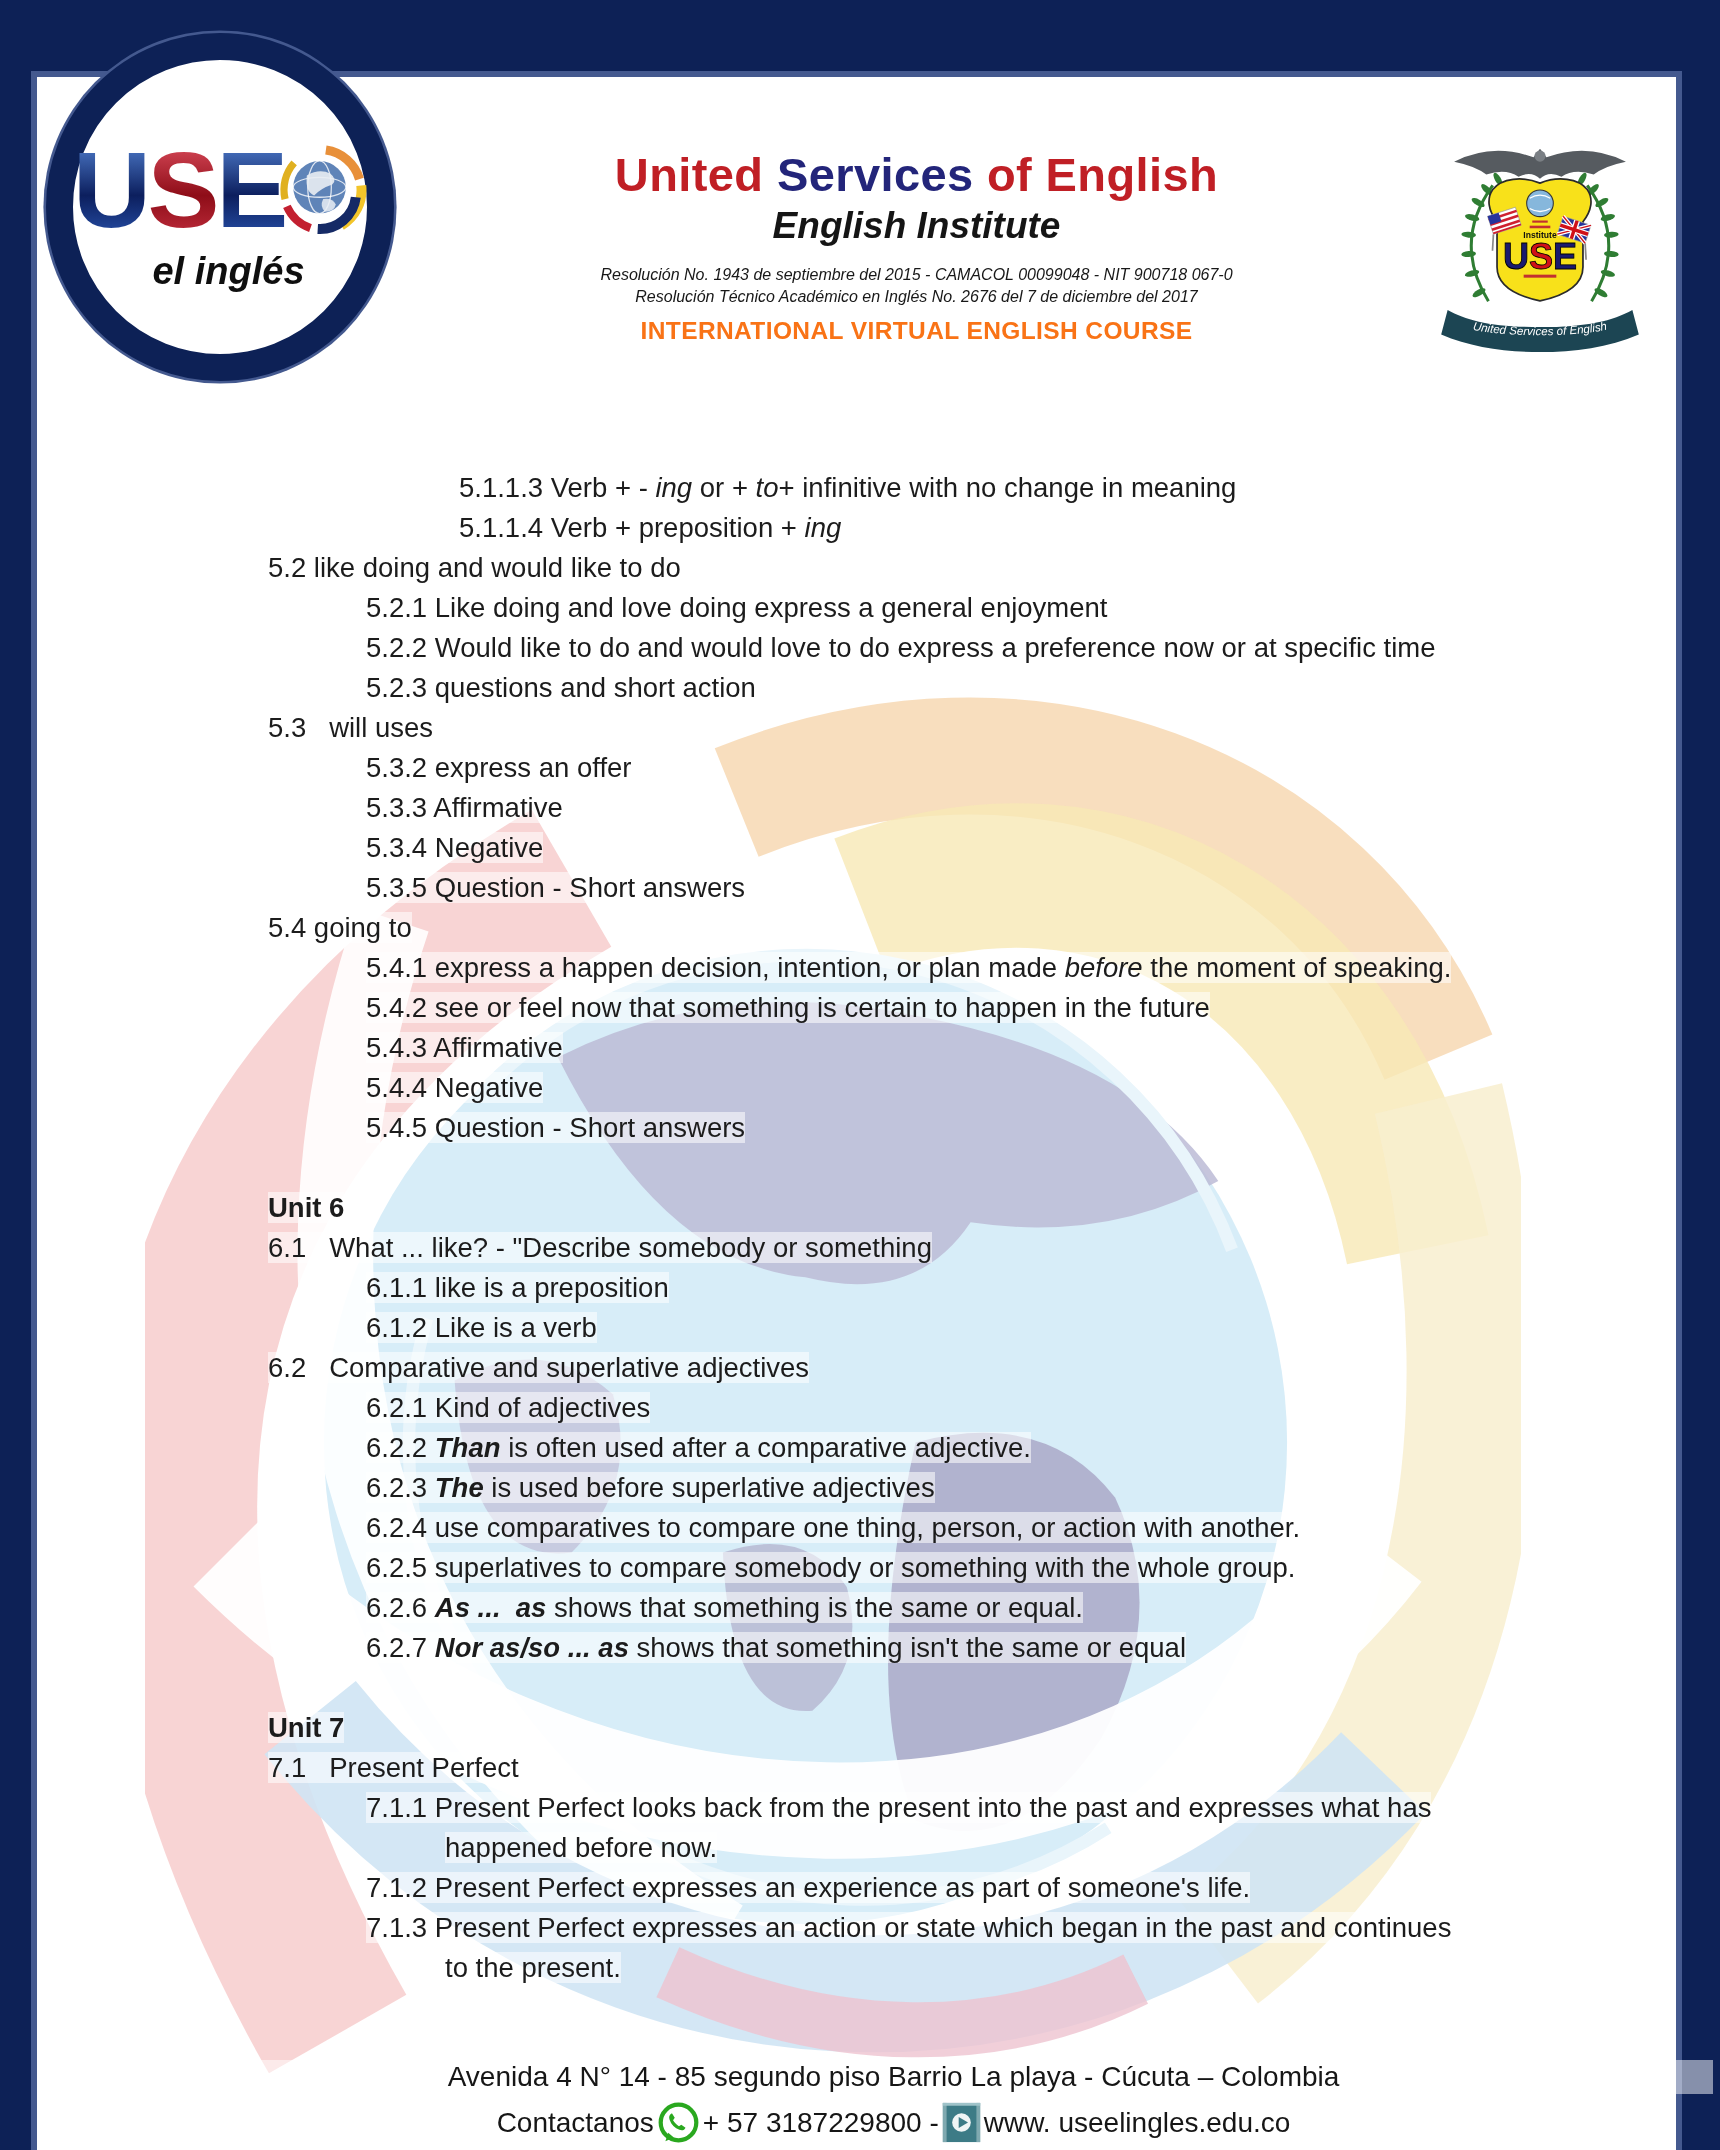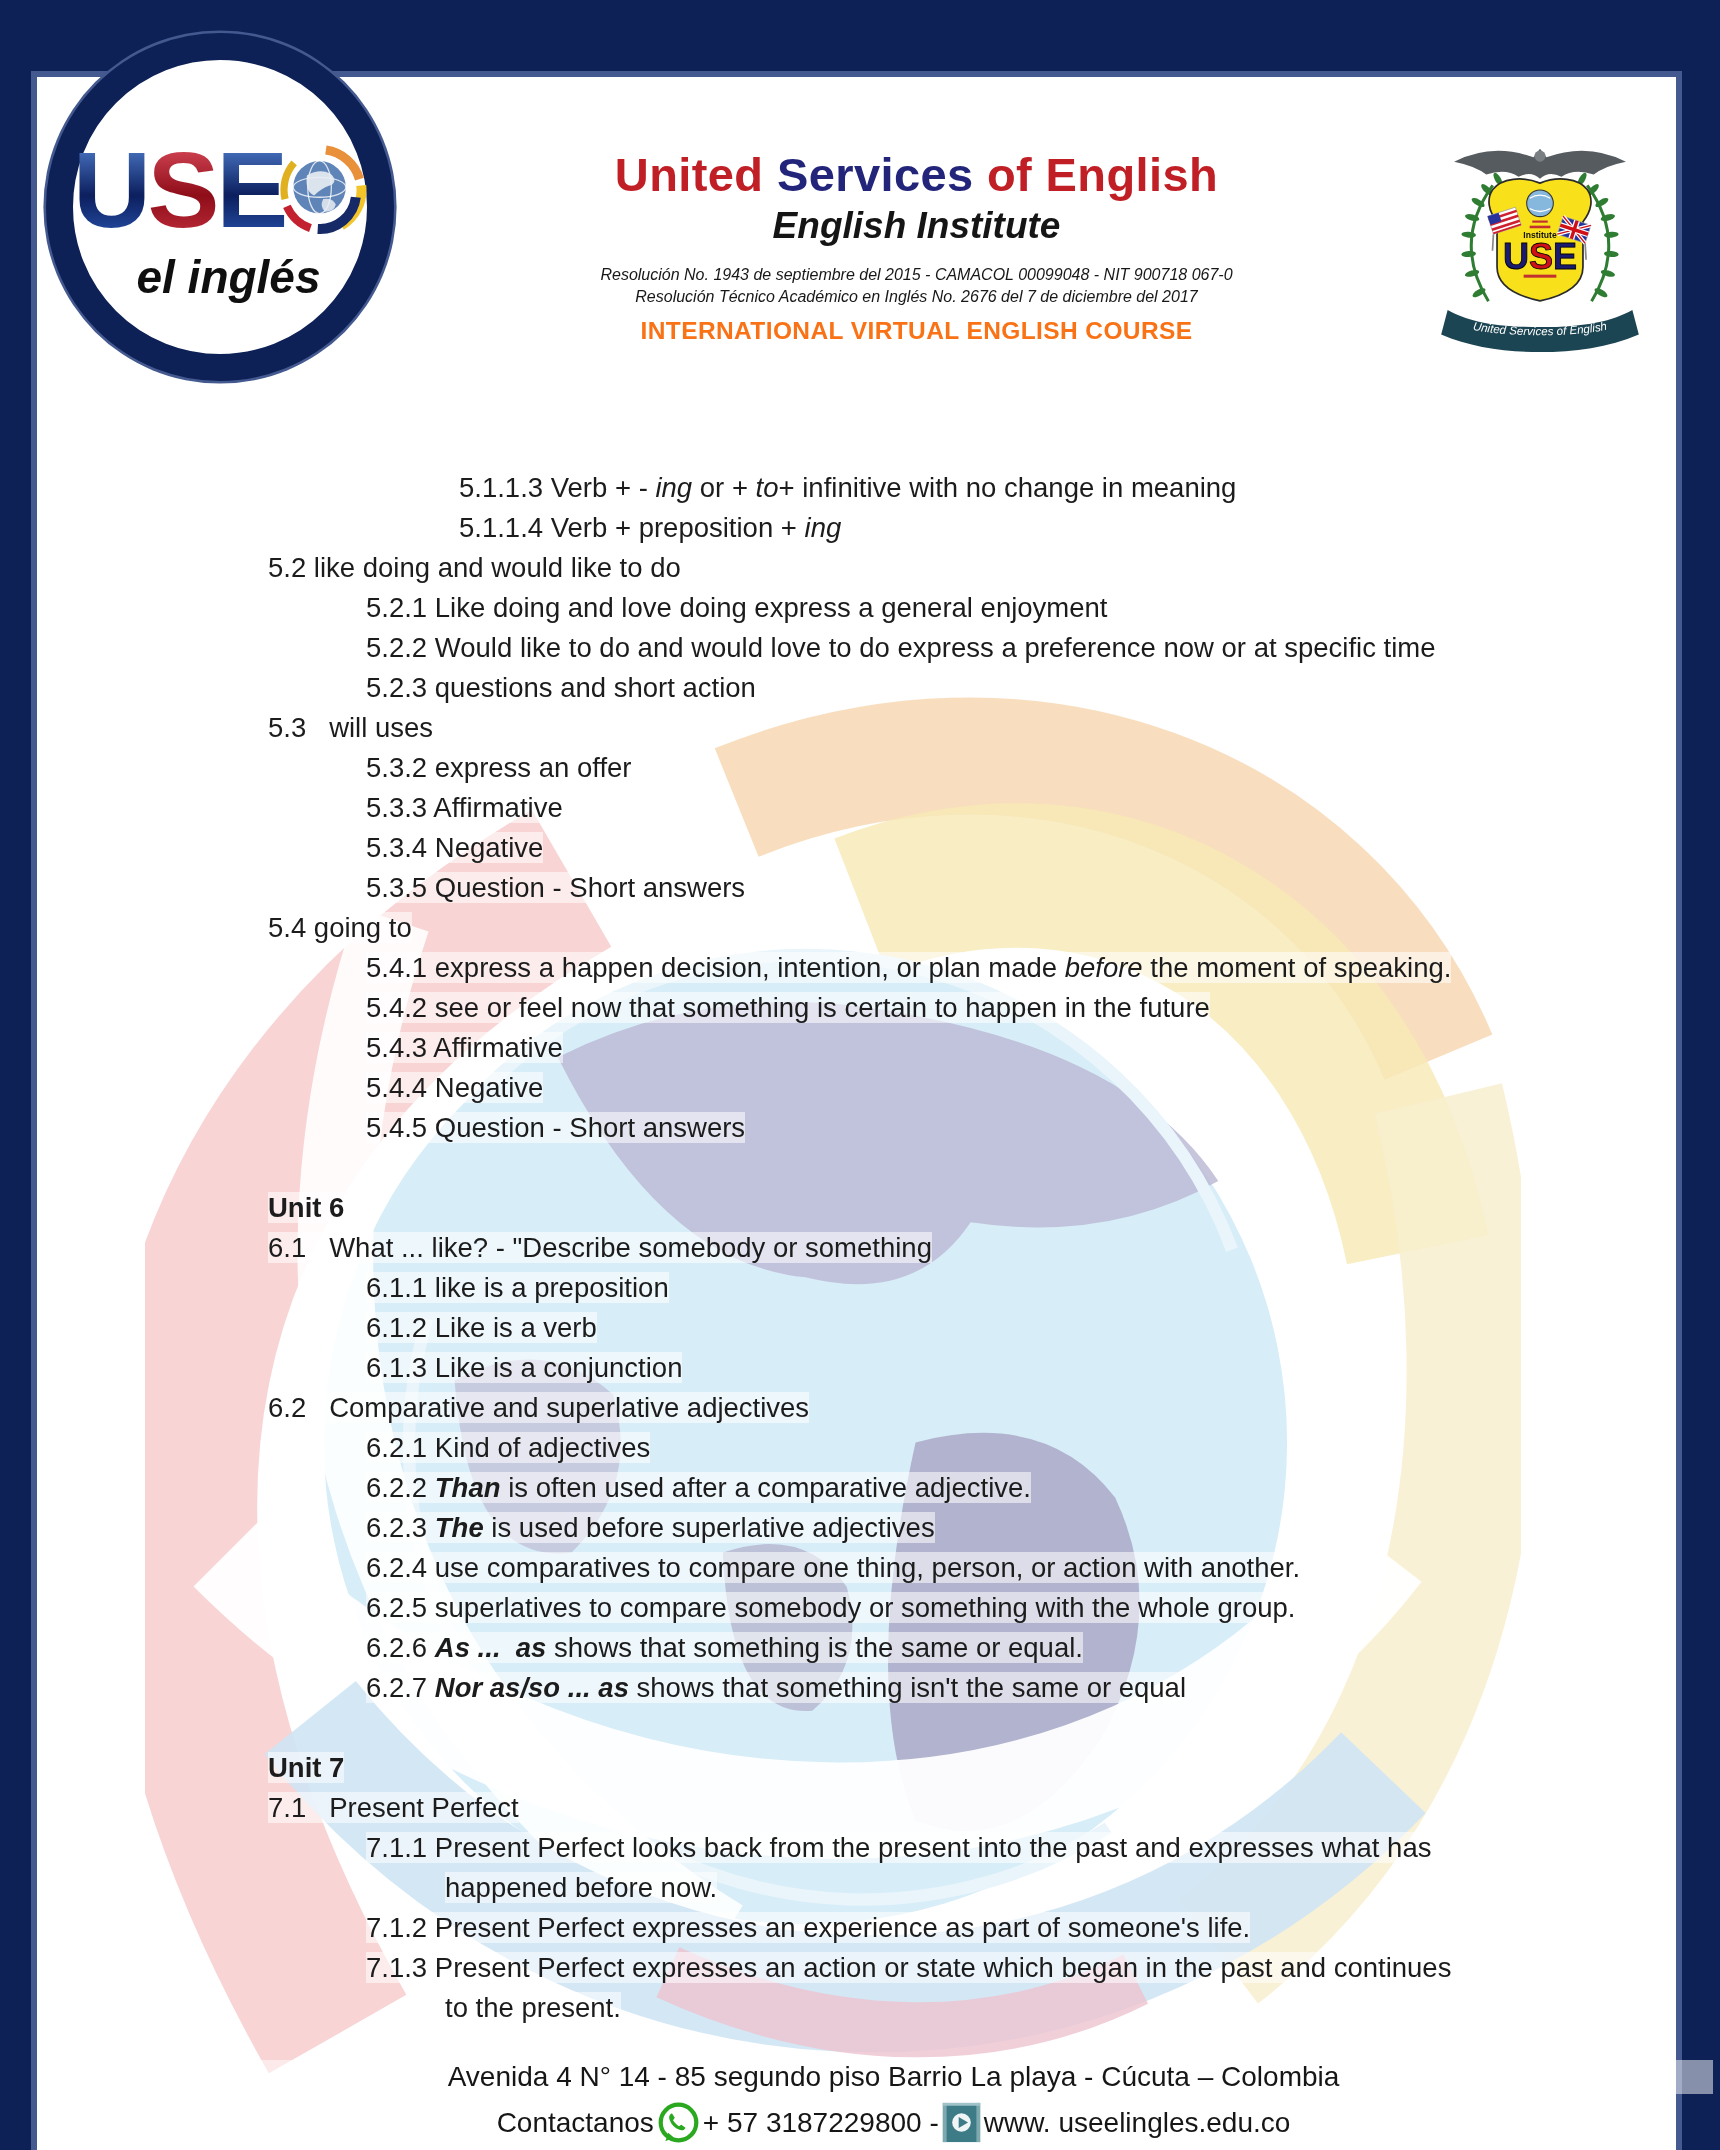--- a/index.html
+++ b/index.html
@@ -24,21 +24,21 @@
     background:#fff; border:27px solid var(--navy); z-index:5;
     box-shadow:0 0 0 2.6px #44598f;
   }
   .logo-inner{ position:absolute; left:0; top:65px; width:100%; text-align:center;}
   .use-row{ display:flex; justify-content:center; align-items:center; height:129px; }
   .use-letter{ font-size:108px; font-weight:800; line-height:1;
     -webkit-background-clip:text; background-clip:text; color:transparent; letter-spacing:-3.4px;}
   .use-blue{ background-image:linear-gradient(180deg,#5585d6 0%,#0c1f5e 55%,#2a55b0 100%);}
   .use-red{ background-image:linear-gradient(180deg,#e05060 0%,#8e0d18 55%,#c43040 100%);}
   .use-globe{ width:108px; height:108px; margin-left:-8.6px; }
-  .use-tagline{ font-size:46px; font-weight:700; font-style:italic; color:#0f0f0f; margin-top:-4.3px; margin-left:17px;}
+  .use-tagline{ font-size:38px; font-weight:700; font-style:italic; color:#0f0f0f; margin-top:-4.3px; margin-left:17px;}
   
   .crest{ position:absolute; left:1424px; top:125px; width:232px; height:228px; z-index:4;}
   
   .header-block{ position:absolute; left:409px; top:148px; width:1015px; text-align:center; z-index:4;}
   .main-title{ font-size:47px; font-weight:800; letter-spacing:0.4px; line-height:1.15; margin:0;}
   .t-red{color:var(--red);} .t-navy{color:var(--tnavy);}
   .institute{ font-size:37px; font-weight:700; font-style:italic; color:#151515; margin-top:2.6px;}
   .res-lines{ margin-top:17px; font-size:16px; line-height:1.38; color:#181818;font-style:italic;}
   .course-title{ margin-top:9.5px; font-size:24.5px; font-weight:700; letter-spacing:0.4px; color:#f97316;}
   
@@ -99,21 +99,20 @@
         <div class="line l2"><span class="hl"><span>5.4.1 express a happen decision, intention, or plan made </span><span class="it">before</span><span> the moment of speaking.</span></span></div>
         <div class="line l2"><span class="hl"><span>5.4.2 see or feel now that something is certain to happen in the future</span></span></div>
         <div class="line l2"><span class="hl"><span>5.4.3 Affirmative</span></span></div>
         <div class="line l2"><span class="hl"><span>5.4.4 Negative</span></span></div>
         <div class="line l2"><span class="hl"><span>5.4.5 Question - Short answers</span></span></div>
         <div class="line blank"></div>
         <div class="line lh"><span class="hl"><span>Unit 6</span></span></div>
         <div class="line l1"><span class="hl"><span>6.1   What ... like? - "Describe somebody or something</span></span></div>
         <div class="line l2"><span class="hl"><span>6.1.1 like is a preposition</span></span></div>
         <div class="line l2"><span class="hl"><span>6.1.2 Like is a verb</span></span></div>
-        <div class="line l2"><span class="hl"><span>6.1.3 Like is a conjunction</span></span></div>
         <div class="line l1"><span class="hl"><span>6.2   Comparative and superlative adjectives</span></span></div>
         <div class="line l2"><span class="hl"><span>6.2.1 Kind of adjectives</span></span></div>
         <div class="line l2"><span class="hl"><span>6.2.2 </span><span class="bi">Than</span><span> is often used after a comparative adjective.</span></span></div>
         <div class="line l2"><span class="hl"><span>6.2.3 </span><span class="bi">The</span><span> is used before superlative adjectives</span></span></div>
         <div class="line l2"><span class="hl"><span>6.2.4 use comparatives to compare one thing, person, or action with another.</span></span></div>
         <div class="line l2"><span class="hl"><span>6.2.5 superlatives to compare somebody or something with the whole group.</span></span></div>
         <div class="line l2"><span class="hl"><span>6.2.6 </span><span class="bi">As ...  as</span><span> shows that something is the same or equal.</span></span></div>
         <div class="line l2"><span class="hl"><span>6.2.7 </span><span class="bi">Nor as/so ... as</span><span> shows that something isn't the same or equal</span></span></div>
         <div class="line blank"></div>
         <div class="line lh"><span class="hl"><span>Unit 7</span></span></div>

